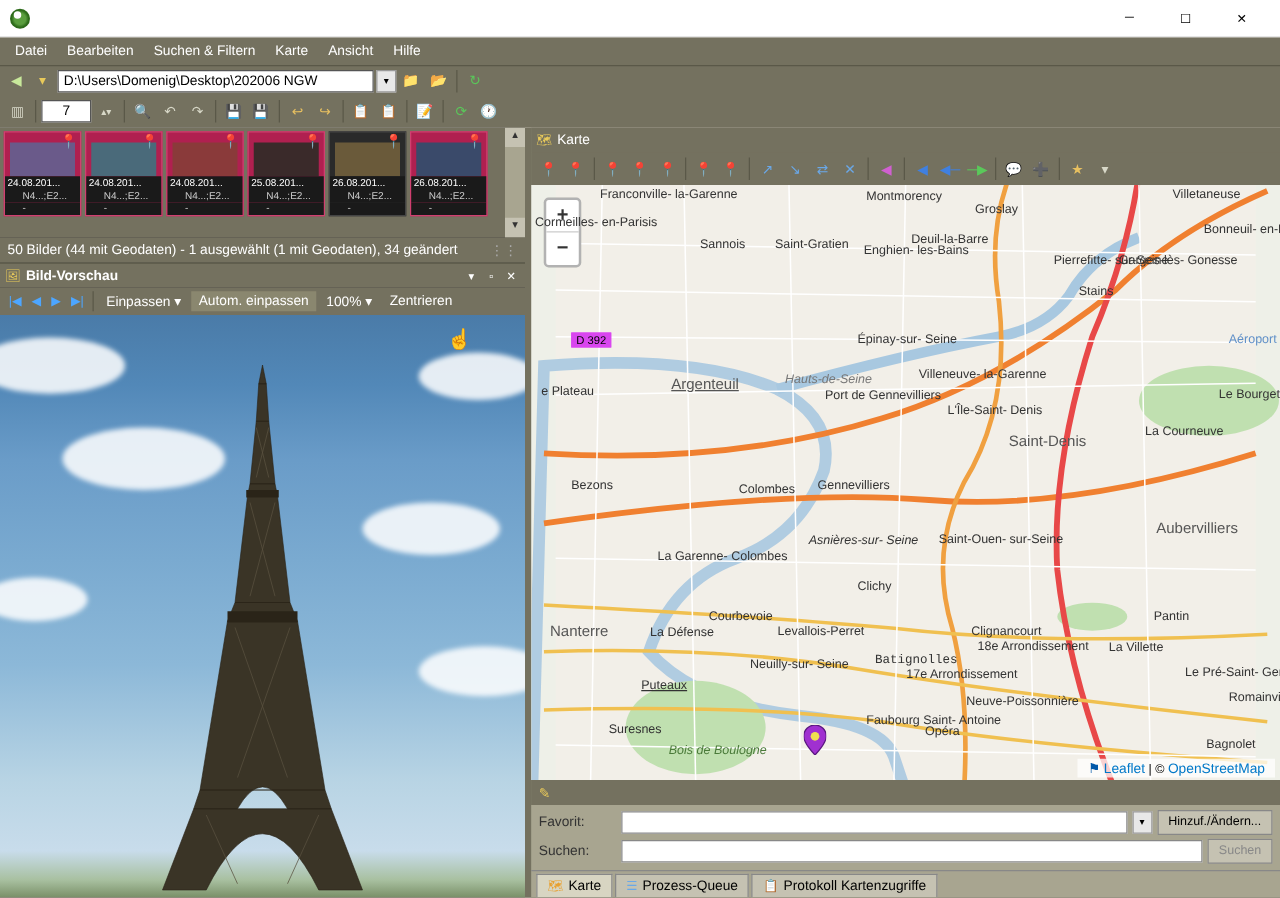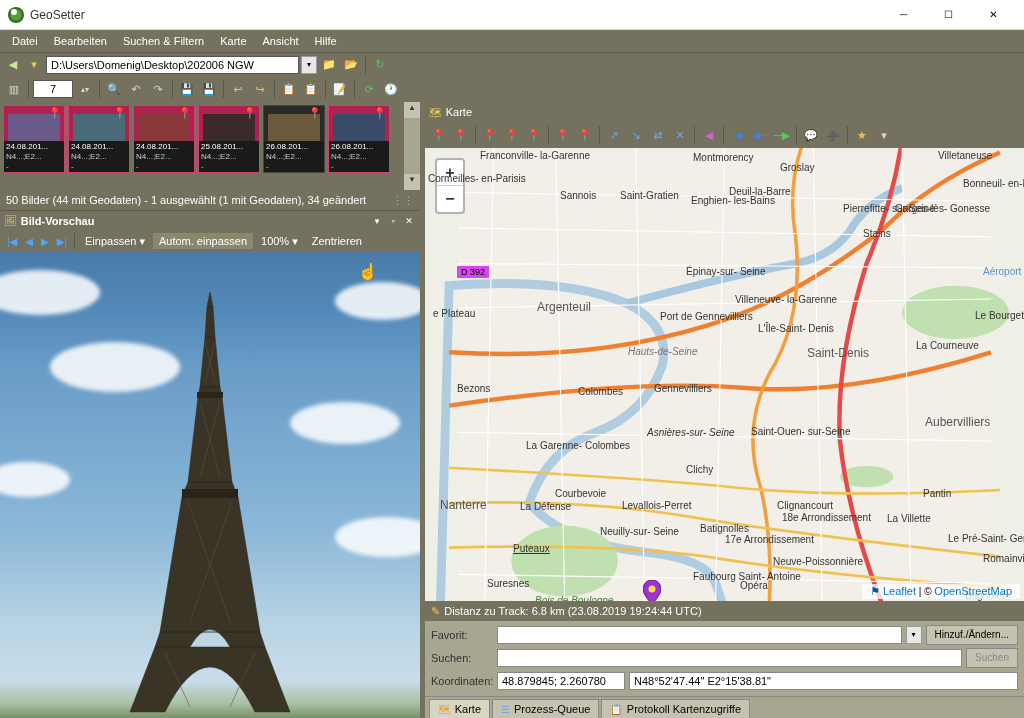--- a/index.html
+++ b/index.html
@@ -37,21 +37,21 @@
 
 
 .thumbs-wrap { height: 88px; background: #74715f; display: flex; overflow: hidden; position: relative; }
 .thumbs { display: flex; gap: 3px; padding: 3px; flex: 1; }
 .thumb { width: 62px; height: 68px; background: #2a2a2a; display: flex; flex-direction: column; border: 1px solid #444; position: relative; }
 .thumb.selected { background: #b02050; border-color: #d04070; }
 .thumb.geotagged { background: #b02050; }
 .thumb .pin { position: absolute; top: 1px; right: 2px; color: #43a0f0; font-size: 11px; }
 .thumb .img { flex: 1; margin: 8px 4px 0; background: #555; }
 .thumb .lbl { font-size: 8px; color: #fff; padding: 1px 2px; line-height: 9px; background: #1a1a1a; }
-.thumb .lbl2 { font-size: 8px; color: #ccc; padding: 0 2px 1px; line-height: 9px; background: #1a1a1a; }
+.thumb .lbl2 { font-size: 8px; color: #ccc; padding: 0 14px 1px; line-height: 9px; background: #1a1a1a; }
 .thumbs-scroll { width: 16px; background: #8a876f; display: flex; flex-direction: column; }
 .thumbs-scroll .arr { height: 16px; text-align: center; font-size: 9px; color: #333; background: #c5c2b2; }
 .thumbs-scroll .track { flex: 1; background: #a8a590; }
 
 .status-line { height: 20px; background: #74715f; color: #fff; font-size: 11px; padding: 3px 6px; display: flex; align-items: center; }
 .status-line .grip { margin-left: auto; color: #aaa; }
 
 
 .panel-hdr { height: 20px; background: #74715f; display: flex; align-items: center; padding: 0 4px; color: #fff; border-top: 1px solid #5a5848; }
 .panel-hdr .icon { color: #e8c95a; margin-right: 4px; font-size: 10px; }
@@ -123,21 +123,20 @@
 .btab.active { background: #d8d5c2; }
 .btab .ticon { font-size: 10px; }
 
 .splitter-v { width: 5px; background: #74715f; cursor: col-resize; }
 </style>
 </head>
 <body>
 
 <div class="titlebar">
   <div class="app-icon"></div>
-  <div class="title">GeoSetter</div>
   <div class="win-controls">
     <div class="win-btn">─</div>
     <div class="win-btn">☐</div>
     <div class="win-btn close">✕</div>
   </div>
 </div>
 
 <div class="menubar">
   <div class="item">Datei</div>
   <div class="item">Bearbeiten</div>
@@ -397,58 +396,58 @@
       <div class="map-lbl" style="top:38px; left:304px;">Deuil-la-Barre</div>
       <div class="map-lbl" style="top:55px; left:418px;">Pierrefitte-
 sur-Seine</div>
       <div class="map-lbl" style="top:80px; left:438px;">Stains</div>
       <div class="map-lbl" style="top:118px; left:261px;">Épinay-sur-
 Seine</div>
       <div class="map-lbl" style="top:55px; left:470px;">Garges-lès-
 Gonesse</div>
       <div class="map-lbl" style="top:30px; left:538px;">Bonneuil-
 en-France</div>
-      <div class="map-lbl big" style="top:152px; left:112px;">Argenteuil</div>
+      <div class="map-lbl big" style="top:152px; left:112px;text-decoration:underline;">Argenteuil</div>
       <div class="map-lbl" style="top:160px; left:8px;">e Plateau</div>
-      <div class="map-lbl" style="top:150px; left:203px; font-style:italic;color:#777;margin-top:48px;">Hauts-de-Seine</div>
+      <div class="map-lbl" style="top:150px; left:203px; font-style:italic;color:#777;">Hauts-de-Seine</div>
       <div class="map-lbl" style="top:163px; left:235px;">Port de
 Gennevilliers</div>
       <div class="map-lbl" style="top:146px; left:310px;">Villeneuve-
 la-Garenne</div>
       <div class="map-lbl" style="top:175px; left:333px;">L'Île-Saint-
 Denis</div>
       <div class="map-lbl big" style="top:198px; left:382px;">Saint-Denis</div>
       <div class="map-lbl" style="top:118px; left:558px; color:#6090c8;">Aéroport
 de Paris-
 Le Bourget</div>
       <div class="map-lbl" style="top:192px; left:491px;">La Courneuve</div>
       <div class="map-lbl" style="top:162px; left:550px;">Le Bourget</div>
       <div class="map-lbl" style="top:235px; left:32px;">Bezons</div>
-      <div class="map-lbl" style="top:238px; left:153px;">Colombes</div>
+      <div class="map-lbl" style="top:238px; left:166px;">Colombes</div>
       <div class="map-lbl" style="top:235px; left:229px;">Gennevilliers</div>
       <div class="map-lbl big" style="top:267px; left:500px;">Aubervilliers</div>
       <div class="map-lbl" style="top:292px; left:101px;">La Garenne-
 Colombes</div>
       <div class="map-lbl" style="top:279px; left:222px;font-style:italic;">Asnières-sur-
 Seine</div>
       <div class="map-lbl" style="top:278px; left:326px;">Saint-Ouen-
 sur-Seine</div>
       <div class="map-lbl big" style="top:350px; left:15px;">Nanterre</div>
       <div class="map-lbl" style="top:353px; left:95px;">La Défense</div>
-      <div class="map-lbl" style="top:340px; left:130px;text-align:center;">Courbevoie</div>
+      <div class="map-lbl" style="top:340px; left:142px;text-align:center;">Courbevoie</div>
       <div class="map-lbl" style="top:352px; left:197px;">Levallois-Perret</div>
       <div class="map-lbl" style="top:316px; left:261px;">Clichy</div>
       <div class="map-lbl" style="top:340px; left:498px;">Pantin</div>
       <div class="map-lbl" style="top:352px; left:352px;">Clignancourt</div>
       <div class="map-lbl" style="top:364px; left:357px;">18e Arrondissement</div>
       <div class="map-lbl" style="top:365px; left:462px;">La Villette</div>
       <div class="map-lbl" style="top:395px; left:88px;text-decoration:underline;">Puteaux</div>
       <div class="map-lbl" style="top:378px; left:175px;">Neuilly-sur-
 Seine</div>
-      <div class="map-lbl" style="top:375px; left:275px;">Batignolles</div>
+      <div class="map-lbl" style="top:375px; left:275px;font-family:Liberation Mono, monospace;">Batignolles</div>
       <div class="map-lbl" style="top:386px; left:300px;">17e Arrondissement</div>
       <div class="map-lbl" style="top:385px; left:523px;">Le Pré-Saint-
 Gervais</div>
       <div class="map-lbl" style="top:405px; left:558px;">Romainvill</div>
       <div class="map-lbl" style="top:430px; left:62px;">Suresnes</div>
       <div class="map-lbl" style="top:408px; left:348px;">Neuve-Poissonnière</div>
       <div class="map-lbl" style="top:432px; left:315px;">Opéra</div>
       <div class="map-lbl" style="top:423px; left:268px;">Faubourg Saint-
 Antoine</div>
       <div class="map-lbl" style="top:447px; left:110px; font-style:italic; color:#4a7a3a;">Bois de
@@ -463,39 +462,33 @@
 
       <div class="map-attrib">
         <span style="color:#0058a8;">⚑</span>
         <a href="#">Leaflet</a> | ©
         <a href="#">OpenStreetMap</a>
       </div>
     </div>
 
     <div class="track-status">
       <span class="pencil">✎</span>
-      <span>Distanz zu Track: 6.8 km (23.08.2019 19:24:44 UTC)</span>
     </div>
 
     <div class="form-rows">
       <div class="form-row">
         <div class="form-lbl">Favorit:</div>
         <input class="form-input" style="flex: 1 1 0%;">
         <div class="path-select-arrow">▾</div>
         <button class="form-btn">Hinzuf./Ändern...</button>
       </div>
       <div class="form-row">
         <div class="form-lbl">Suchen:</div>
         <input class="form-input" style="flex: 1 1 0%;">
         <button class="form-btn disabled">Suchen</button>
-      </div>
-      <div class="form-row">
-        <div class="form-lbl">Koordinaten:</div>
-        <input class="form-input" style="width: 128px;" value="48.879845; 2.260780">
-        <input class="form-input" style="flex: 1 1 0%;" value="N48°52'47.44&quot; E2°15'38.81&quot;">
       </div>
     </div>
 
     <div class="bottom-tabs">
       <div class="btab active">
           <span class="ticon" style="color:#e8a030;">🗺</span>
           <span>Karte</span>
         </div>
       <div class="btab">
           <span class="ticon" style="color:#6aa8e8;">☰</span>

